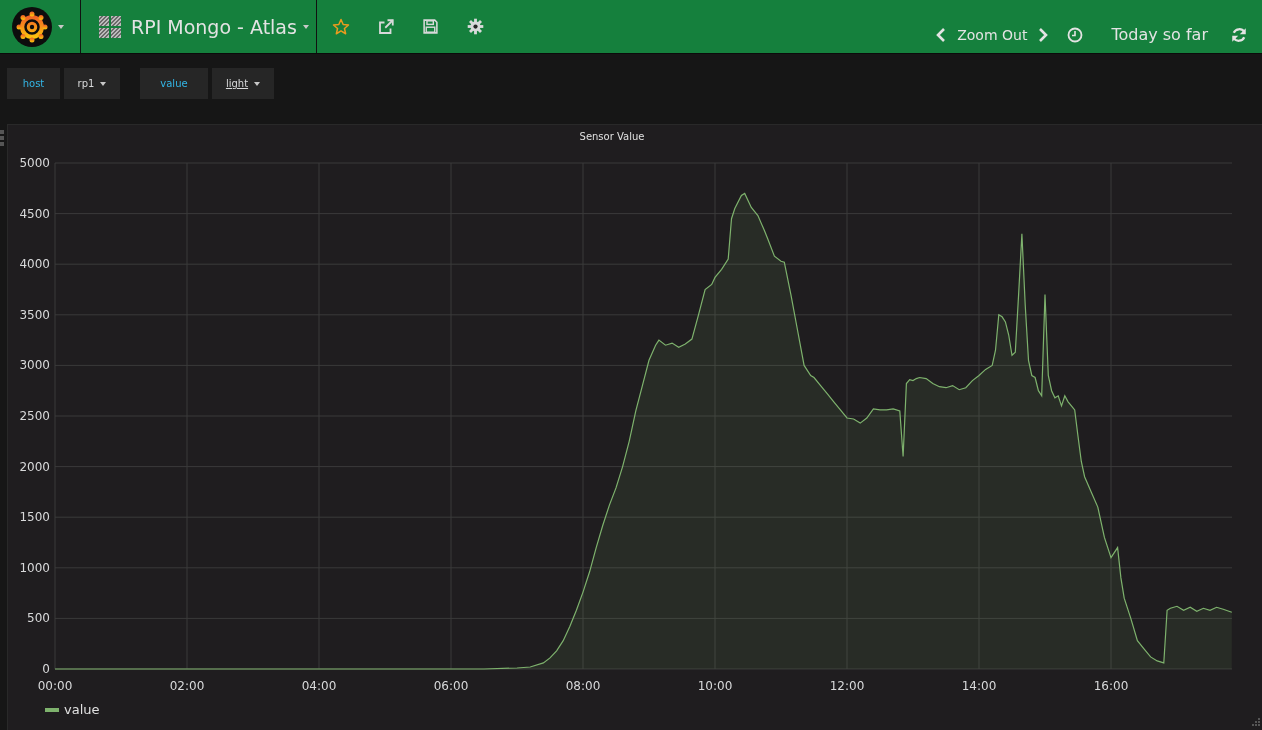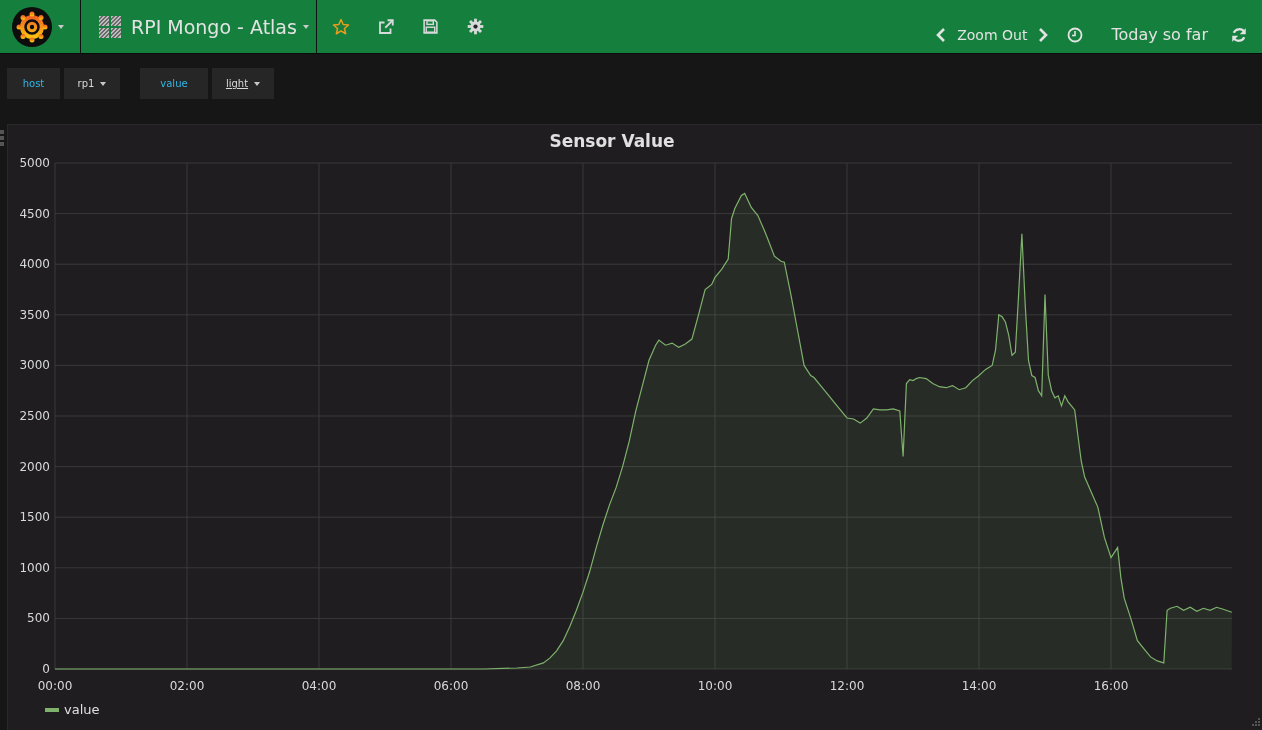--- a/index.html
+++ b/index.html
@@ -61,21 +61,21 @@
     position:absolute; left:7px; top:124px; width:1262px; height:610px;
     background:#1f1d1f; border:1px solid #292929;
   }
   .drag-handle {
     position:absolute; left:0; top:130px; width:4px; height:16px;
     display:flex; flex-direction:column; gap:2px;
   }
   .drag-handle span { width:4px; height:4px; background:#555; }
   .panel-title {
     position:absolute; left:0; top:131px; width:1224px; text-align:center;
-    font-size:17px; font-weight:bold; color:#e0e0e0;
+    font-size:10px; font-weight:normal; color:#e0e0e0;
   }
   svg#chart { position:absolute; left:0; top:0; }
   .legend {
     position:absolute; left:45px; top:702px; display:flex; align-items:center;
     font-size:13px; color:#e0e0e0; cursor:pointer;justify-content:flex-end;
   }
   .legend-swatch { width:14px; height:4px; background:#7eb26d; margin-right:5px; }
   .resize-handle { position:absolute; right:2px; bottom:2px; width:10px; height:10px; }
 </style>
 </head>

